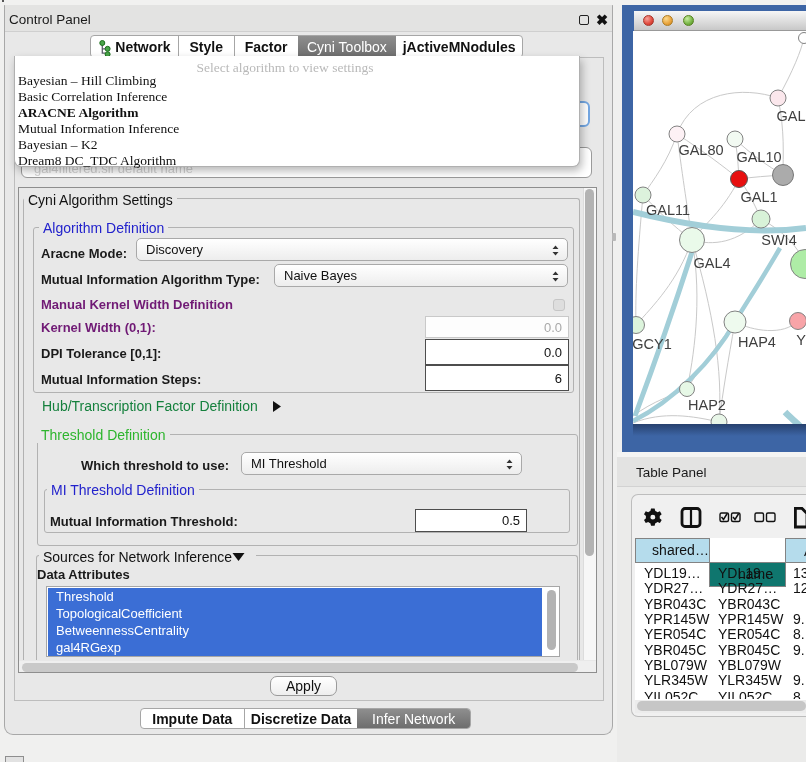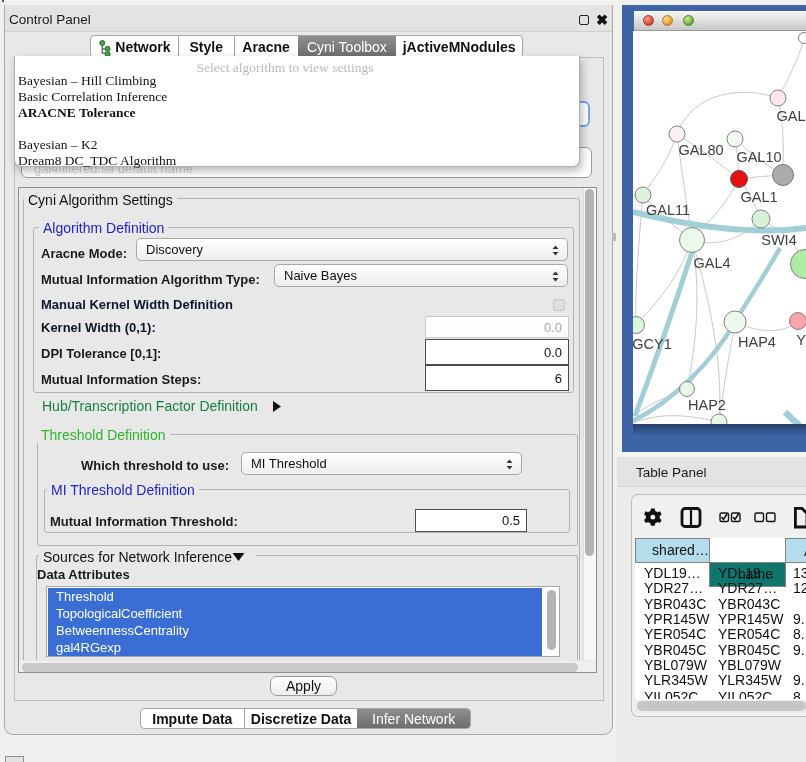--- a/index.html
+++ b/index.html
@@ -8,21 +8,21 @@
 #root{position:absolute;left:0;top:0;width:806px;height:762px;overflow:hidden;}
 .abs{position:absolute;box-sizing:border-box;}
 .tabstrip{background:#fff;border:1px solid #a6a6a6;border-radius:4px;
   display:flex;align-items:stretch;font-size:14px;font-weight:bold;color:#111;overflow:hidden;}
 .tseg{display:flex;align-items:center;justify-content:center;white-space:nowrap;}
 .tsep{width:1px;background:#a6a6a6;}
 .tsel{background:linear-gradient(#8e8e8e,#6e6e6e);color:#fff;font-weight:normal;}
 .group{position:absolute;box-sizing:border-box;border:1px solid #b2b2b2;border-radius:3px;}
 .gtitle{position:absolute;top:-9px;background:#e8e8e8;padding:0 4px;font-size:14px;white-space:nowrap;color:#111;}
 .lbl{position:absolute;font-size:13px;font-weight:bold;color:#1a1a1a;white-space:nowrap;}
-.lbl.dis{color:#0f172a;}
+.lbl.dis{color:#701a75;}
 .combo{position:absolute;box-sizing:border-box;background:linear-gradient(#ffffff,#ededed);
   border:1px solid #a9a9a9;border-radius:5px;font-size:13px;color:#111;
   display:flex;align-items:center;padding-left:9px;}
 .combo svg{position:absolute;right:7px;top:50%;margin-top:-5px;}
 .tfield{position:absolute;box-sizing:border-box;background:#fff;border:1px solid #4d4d4d;
   font-size:13px;color:#111;display:flex;align-items:center;justify-content:flex-end;padding-right:6px;}
 .tfield.dis{border:1px solid #c9c9c9;color:#a9a9a9;background:#fdfdfd;}
 .litem{position:absolute;left:1px;width:494px;height:17px;background:#3b6ed5;color:#fff;
   font-size:13px;display:flex;align-items:center;padding-left:8px;box-sizing:border-box;}
 .sbthumb{position:absolute;background:#b3b3b3;border-radius:5px;}
@@ -50,21 +50,21 @@
     <div class="tseg" style="width:87px;">
       <svg width="14" height="17" viewBox="0 0 14 17" style="margin-right:3px;margin-top:3px;">
         <path d="M4.3 4.5 V13.2 H7.2 M4.3 8.8 H7.2" fill="none" stroke="#5f5f6e" stroke-width="1.3"></path>
         <circle cx="4.3" cy="3" r="2.5" fill="#4aa44a" stroke="#1e6e1e" stroke-width="1"></circle>
         <circle cx="9.6" cy="8.8" r="2.5" fill="#4aa44a" stroke="#1e6e1e" stroke-width="1"></circle>
         <circle cx="9.6" cy="14.2" r="2.5" fill="#4aa44a" stroke="#1e6e1e" stroke-width="1"></circle>
       </svg>Network</div>
     <div class="tsep"></div>
     <div class="tseg" style="width:55px;">Style</div>
     <div class="tsep"></div>
-    <div class="tseg" style="width:63px;">Aracne</div>
+    <div class="tseg" style="width:63px;">Factor</div>
     <div class="tseg tsel" style="width:99px;">Cyni Toolbox</div>
     <div class="tseg" style="width:126px;">jActiveMNodules</div>
   </div>
 
   <div class="abs" style="left:20px;top:101px;width:570px;height:26px;background:#fff;border:2px solid #74a7e2;border-radius:6px;"></div>
   <div class="abs" style="left:21px;top:147px;width:571px;height:31px;background:#fff;border:1px solid #9a9a9a;border-radius:6px;">
       <span style="position:absolute;left:12px;top:13px;font-size:13px;color:#d2d2d2;white-space:nowrap;">gal4filtered.sif default name</span>
     </div>
 
   <div class="abs" style="left:18px;top:187px;width:579px;height:486px;border:1px solid #8e8e8e;background:#e8e8e8;"></div>
@@ -142,21 +142,22 @@
     <div class="tseg" style="width:113px;text-align:center;">Discretize Data</div>
     <div class="tseg tsel" style="width:113px;">Infer Network</div>
   </div>
 
   <div class="abs" style="left:14px;top:56px;width:566px;height:111px;background:#fff;
     border:1px solid #b0b0b0;border-top:none;border-radius:0 0 7px 7px;
     box-shadow:2px 4px 8px rgba(0,0,0,0.28);font-size:13.5px;color:#111;font-family:Liberation Serif, serif;">
     <div class="abs" style="left:0;top:4px;width:540px;text-align:center;color:#b9b9b9;">Select algorithm to view settings</div>
     <div class="abs" style="left:3px;top:17px;">Bayesian – Hill Climbing</div>
     <div class="abs" style="left:3px;top:33px;">Basic Correlation Inference</div>
-    <div class="abs" style="left:3px;top:49px;font-weight:bold;">ARACNE Tolerance</div>
+    <div class="abs" style="left:3px;top:49px;font-weight:bold;">ARACNE Algorithm</div>
+    <div class="abs" style="left:3px;top:65px;">Mutual Information Inference</div>
     <div class="abs" style="left:3px;top:81px;">Bayesian – K2</div>
     <div class="abs" style="left:3px;top:97px;">Dream8 DC_TDC Algorithm</div>
   </div>
 
   <div class="abs" style="left:5px;top:756px;width:19px;height:10px;background:#e2e2e2;border:1.5px solid #8e8e8e;"></div>
 
   <div class="abs" style="left:622px;top:5px;width:184px;height:447px;background:#3d65a5;"></div>
   <div class="abs" style="left:634px;top:11px;width:172px;height:20px;background:linear-gradient(#f6f6f6,#c8c8c8);border-bottom:1px solid #999;"></div>
   <div class="abs" style="left:643px;top:15px;width:11px;height:11px;border-radius:50%;background:radial-gradient(circle at 35% 30%,#f6a39a,#e1493c 60%,#b03026);border:1px solid #a8352a;"></div>
   <div class="abs" style="left:662px;top:15px;width:11px;height:11px;border-radius:50%;background:radial-gradient(circle at 35% 30%,#fbd98c,#e9a33b 60%,#c07f1f);border:1px solid #ad7c22;"></div>

